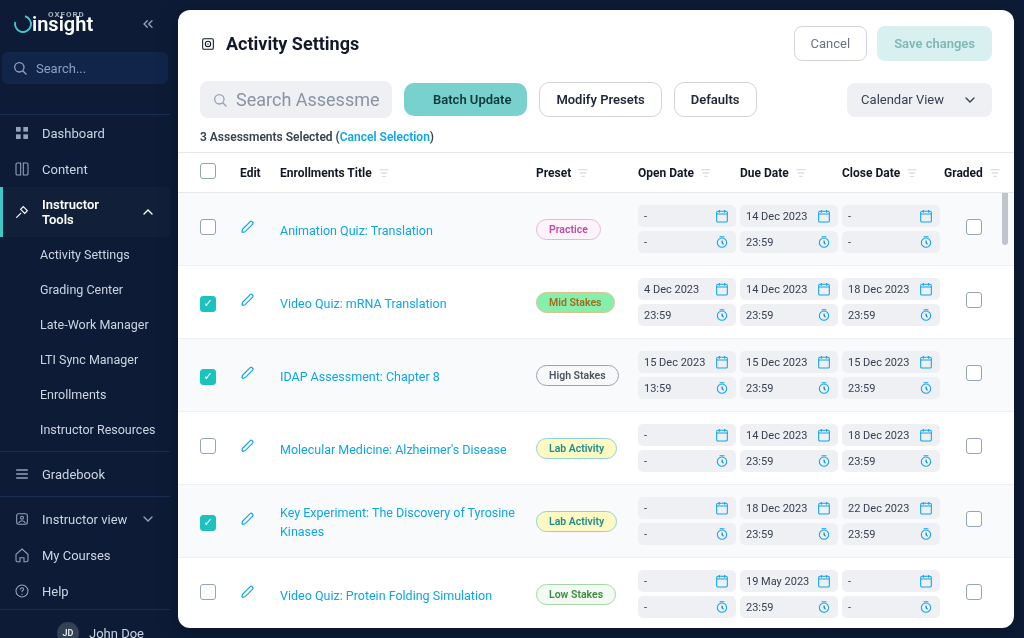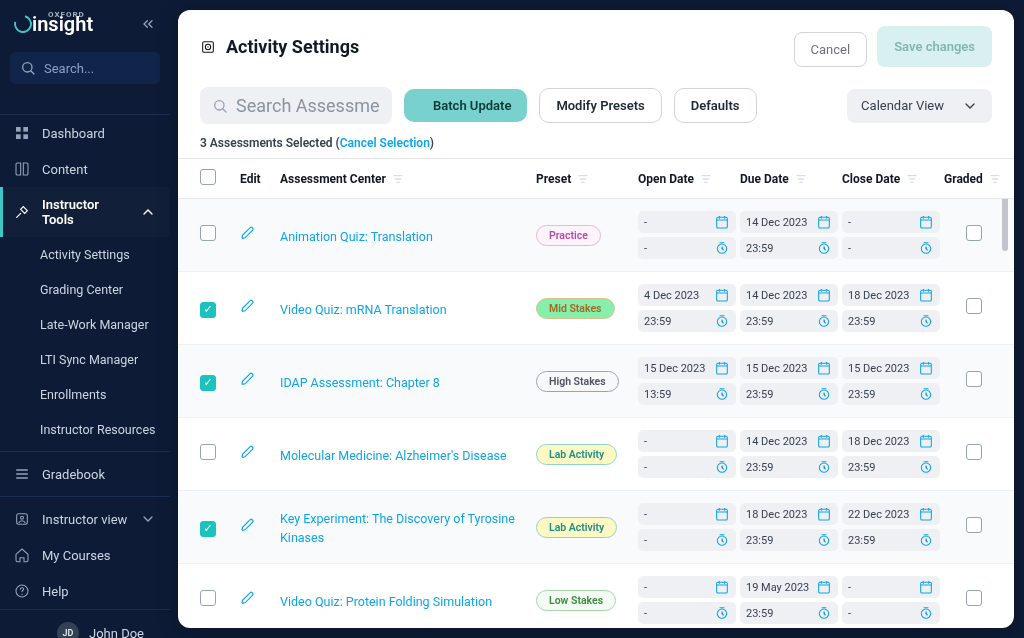--- a/index.html
+++ b/index.html
@@ -7,21 +7,21 @@
   .app { display: flex; height: 100%; }
 
   
   .sidebar { width: 170px; flex: 0 0 170px; background: #0d1b36; color: #cbd5e1; display: flex; flex-direction: column; font-size: 13px; }
   .brand { display: flex; align-items: center; padding: 12px 14px 10px; position: relative; }
   .brand-logo { color: #fff; font-size: 20px; font-weight: 600; display: flex; align-items: center; gap: 4px; }
   .brand-ox { font-size: 8px; letter-spacing: 1px; opacity: .8; position: absolute; top: 10px; left: 48px; font-weight: bold; }
   .brand-collapse { margin-left: auto; color: #94a3b8; cursor: pointer; }
   .brand-swirl { width: 18px; height: 18px; border: 2px solid #3fc6c6; border-radius: 50%; border-top-color: transparent; transform: rotate(-30deg); display: inline-block; }
 
-  .search-box { margin: 6px 10px; background: #11254b; border-radius: 6px; display: flex; align-items: center; padding: 8px 10px; gap: 8px; color: #8aa0c0; }
+  .search-box { margin: 6px 2px; background: #11254b; border-radius: 6px; display: flex; align-items: center; padding: 8px 10px; gap: 8px; color: #8aa0c0; }
   .search-box input { background: none; border: none; outline: none; color: #cbd5e1; width: 100%; font-size: 13px; }
   .search-box input::placeholder { color: #8aa0c0; }
 
   .nav { margin-top: 24px; border-top: 1px solid #1a2d52; }
   .nav-item { display: flex; align-items: center; gap: 12px; padding: 10px 14px; cursor: pointer; color: #cbd5e1; }
   .nav-item.sub { padding-left: 40px; font-size: 12.5px; color: #cbd5e1; }
   .nav-item.active { color: #fff; font-weight: 600; border-left: 3px solid #3fc6c6; padding-left: 11px; background: rgba(255,255,255,0.02); }
   .nav-item .chev { margin-left: auto; }
   .sep { border-top: 1px solid #1a2d52; margin: 4px 0; }
   .spacer { flex: 1; }
@@ -35,21 +35,21 @@
 
   
   .panel { flex: 1; margin: 10px 10px 10px 8px; background: #fff; border-radius: 12px; box-shadow: 0 4px 20px rgba(0,0,0,.25); display: flex; flex-direction: column; overflow: hidden; }
 
   .hdr { display: flex; align-items: center; padding: 16px 22px 4px; gap: 10px; }
   .hdr h1 { font-size: 18px; font-weight: 700; color: #111827; }
   .hdr .right { margin-left: auto; display: flex; gap: 10px; }
   .btn { border-radius: 8px; padding: 9px 16px; font-size: 13px; cursor: pointer; border: 1px solid transparent; background: #fff; }
   .btn-outline { border: 1px solid #d1d5db; color: #6b7280; }
   .btn-save { background: #d8f0ef; color: #7fb7b4; font-weight: 600; }
-  .btn-cancel { color: #6b7280; margin-top: 6px; }
+  .btn-cancel { color: #6b7280; }
 
   .toolbar { display: flex; align-items: center; padding: 16px 22px 12px; gap: 12px; }
   .tbs { background: #eef0f3; border-radius: 8px; display: flex; align-items: center; padding: 8px 12px; gap: 8px; color: #6b7280; width: 192px; }
   .tbs input { background: none; border: none; outline: none; font-size: 18px; width: 100%; }
   .tbs input::placeholder { color: #8b93a1; }
   .pill { border-radius: 10px; padding: 9px 16px; font-size: 13px; font-weight: 600; cursor: pointer; }
   .pill-batch { background: #78d1cd; color: #0d3a38; padding-left: 29px; }
   .pill-outline { border: 1px solid #d1d5db; background: #fff; color: #1f2937; font-weight: 600; }
   .cal { margin-left: auto; background: #eef0f3; border-radius: 8px; padding: 9px 14px; display: flex; align-items: center; gap: 18px; font-size: 13px; color: #374151; cursor: pointer; }
 
@@ -315,21 +315,21 @@
     </div>
 
     <div class="table-wrap">
 
       <div class="tbl-head">
         <div><span class="chk"></span></div>
         <div class="col-label">
             <span>Edit</span>
           </div>
         <div class="col-label">
-            <span>Assessment Center</span>
+            <span>Enrollments Title</span>
             <span class="ic sort-ic">
               <svg>
                 <use href="#i-filter"></use>
               </svg>
             </span>
           </div>
         <div class="col-label">
             <span>Preset</span>
             <span class="ic sort-ic">
               <svg>

